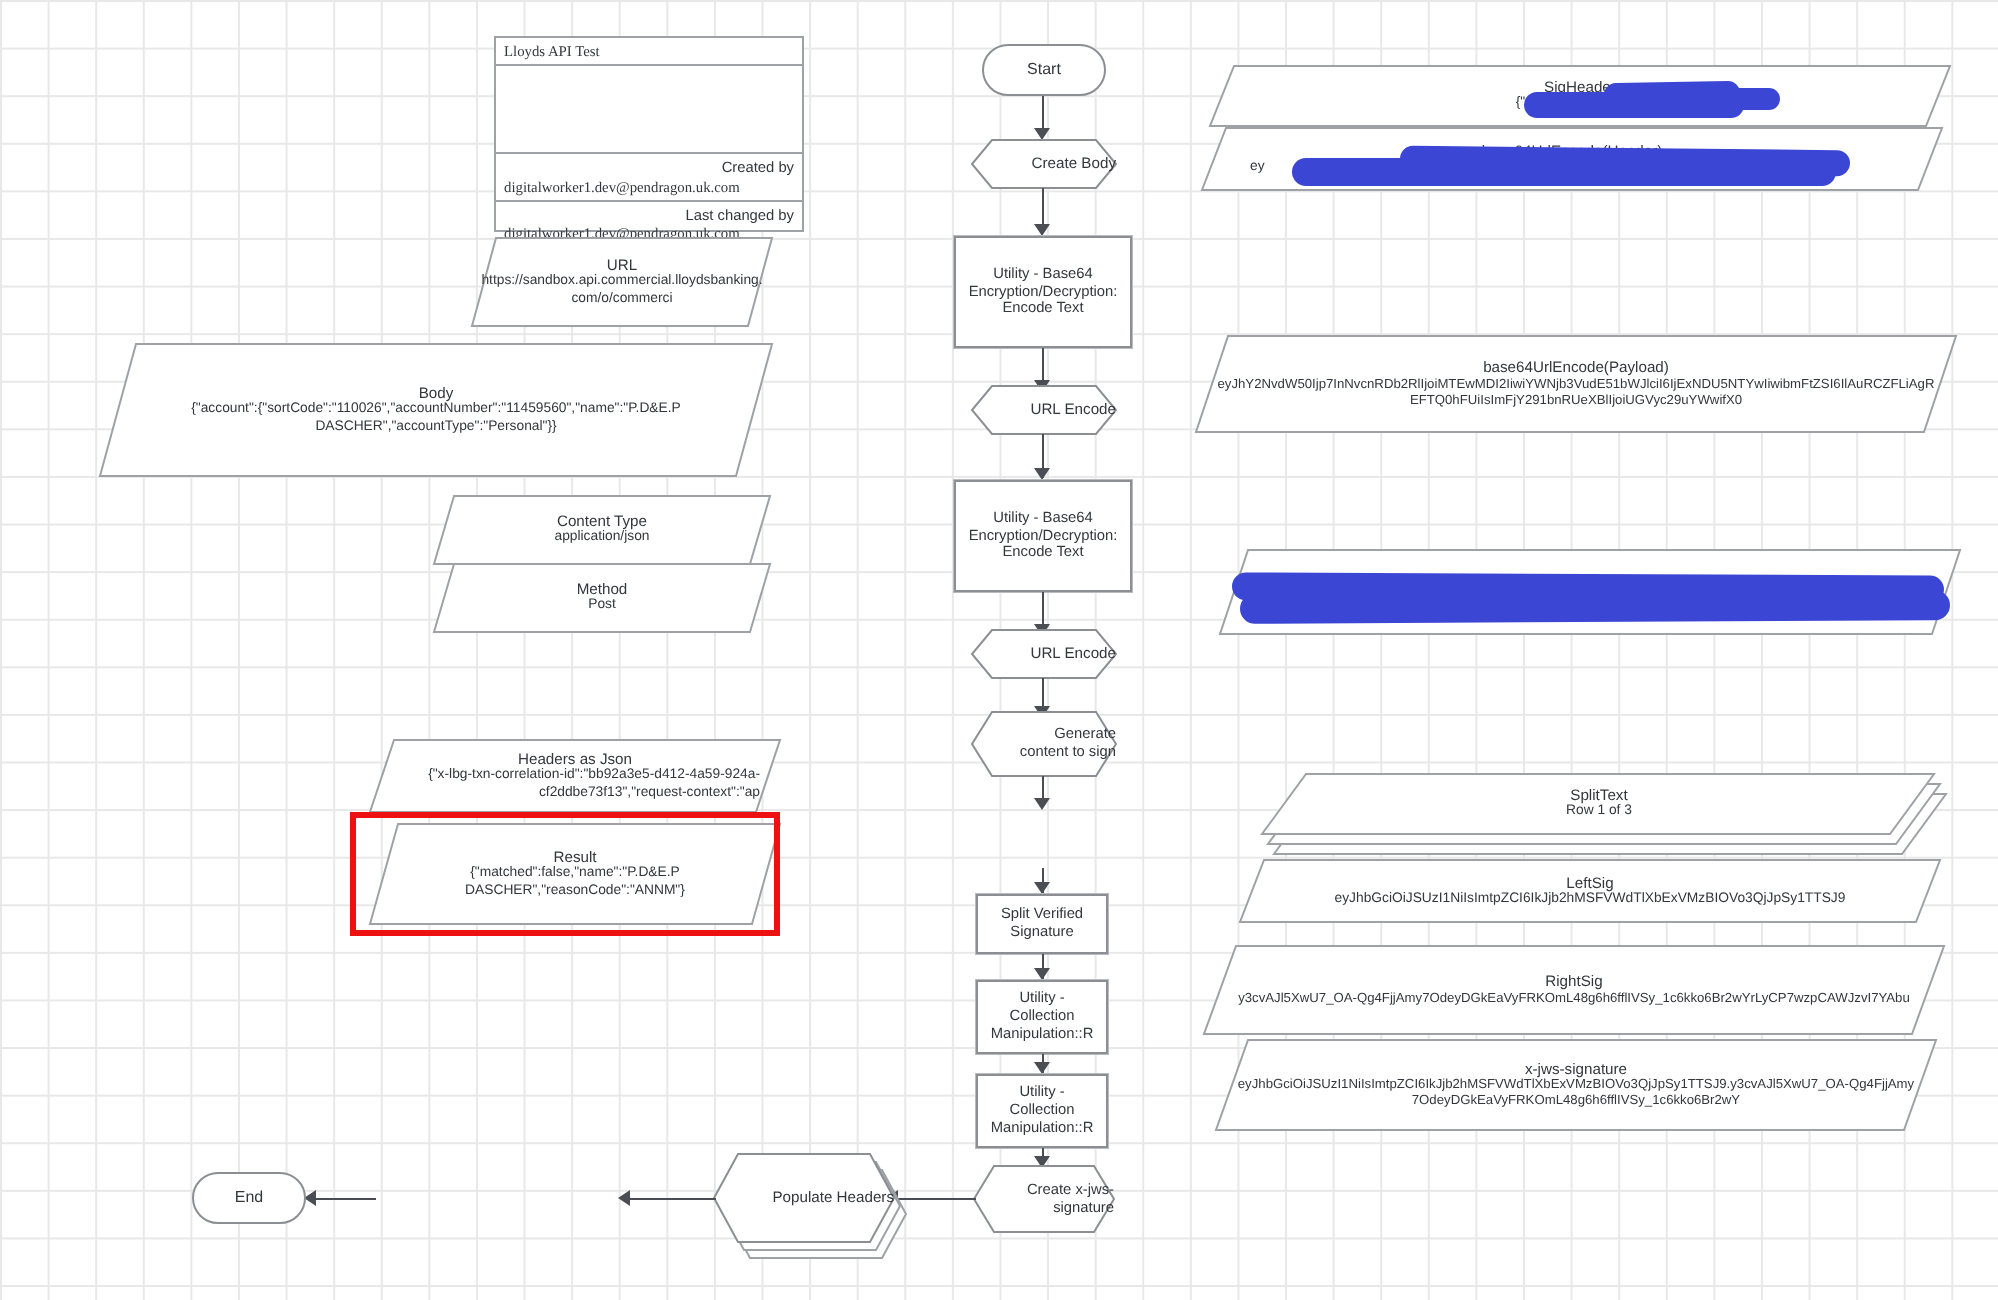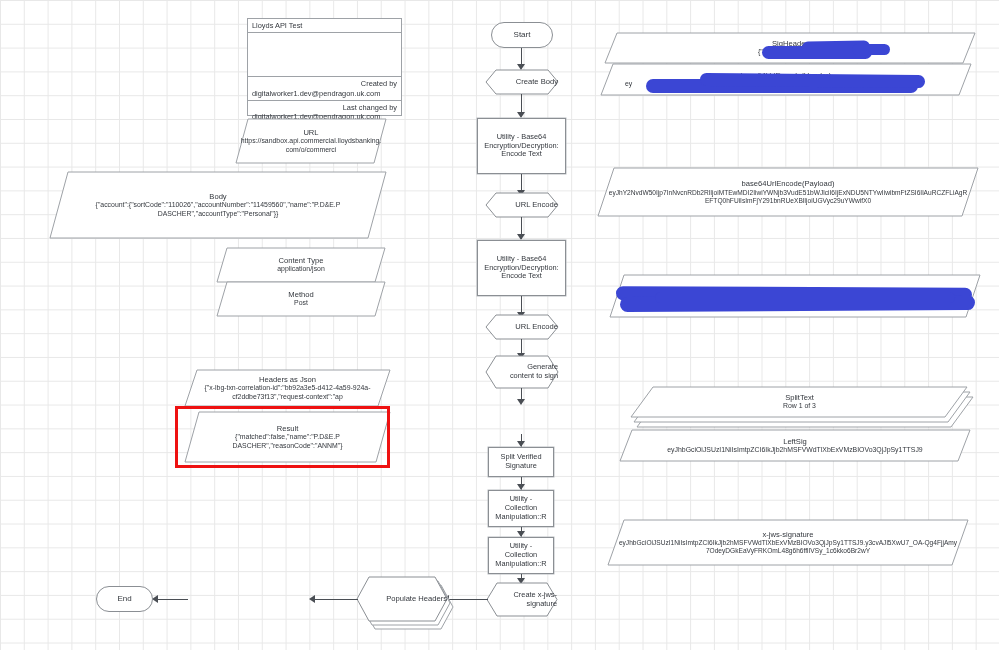--- a/index.html
+++ b/index.html
@@ -125,21 +125,21 @@
   .card .crow {
     border-bottom: 1px solid #9ea2a7;
     padding: 2px 4px;
     color: #33373d;
     font-size: 7.4px;
     line-height: 1.25;
   }
   .card .crow:last-child { border-bottom: none; }
   .card .crow.big { height: 44px; }
   .card .lbl { display: block; text-align: right; }
-  .card .val { display: block; }
+  .card .val { display: block; font-family: Liberation Serif, serif; }
 </style>
 </head>
 <body>
 
 <div id="canvas">
 
   <div class="card" style="left:247px; top:18px; width:155px; height:98px;">
     <div class="crow">
       <span class="val">Lloyds API Test</span>
     </div>
@@ -191,21 +191,21 @@
     <div class="ptext">
       <span class="ttl">Method</span>
       <span class="sub">Post</span>
     </div>
   </div>
 
   <div class="para" style="left:185px; top:370px; width:205px; height:36px;">
     <svg width="205" height="36" viewBox="0 0 205 36">
       <polygon points="12,0 205,0 193,36 0,36" fill="#ffffff" stroke="#9ea2a7" stroke-width="1"></polygon>
     </svg>
-    <div class="ptext" style="padding:0 10px;">
+    <div class="ptext" style="padding:0 10px;text-align:right;">
       <span class="ttl">Headers as Json</span>
       <span class="sub" style="word-break:break-word;">{"x-lbg-txn-correlation-id":"bb92a3e5-d412-4a59-924a-cf2ddbe73f13","request-context":"ap</span>
     </div>
   </div>
 
   <div class="para" style="left:185px; top:412px; width:205px; height:50px;">
     <svg width="205" height="50" viewBox="0 0 205 50">
       <polygon points="14,0 205,0 191,50 0,50" fill="#ffffff" stroke="#9ea2a7" stroke-width="1"></polygon>
     </svg>
     <div class="ptext" style="padding:0 20px;">
@@ -406,20 +406,29 @@
   <div class="para" style="left:620px; top:430px; width:350px; height:31px;">
     <svg width="350" height="31" viewBox="0 0 350 31">
       <polygon points="12,0 350,0 338,31 0,31" fill="#ffffff" stroke="#9ea2a7" stroke-width="1"></polygon>
     </svg>
     <div class="ptext">
       <span class="ttl">LeftSig</span>
       <span class="sub">eyJhbGciOiJSUzI1NiIsImtpZCI6IkJjb2hMSFVWdTlXbExVMzBIOVo3QjJpSy1TTSJ9</span>
     </div>
   </div>
 
+  <div class="para" style="left:602px; top:473px; width:370px; height:44px;">
+    <svg width="370" height="44" viewBox="0 0 370 44">
+      <polygon points="16,0 370,0 354,44 0,44" fill="#ffffff" stroke="#9ea2a7" stroke-width="1"></polygon>
+    </svg>
+    <div class="ptext" style="padding:0 6px;">
+      <span class="ttl">RightSig</span>
+      <span class="sub" style="font-size:6.6px;">y3cvAJl5XwU7_OA-Qg4FjjAmy7OdeyDGkEaVyFRKOmL48g6h6fflIVSy_1c6kko6Br2wYrLyCP7wzpCAWJzvI7YAbu</span>
+    </div>
+  </div>
 
   <div class="para" style="left:608px; top:520px; width:360px; height:45px;">
     <svg width="360" height="45" viewBox="0 0 360 45">
       <polygon points="16,0 360,0 344,45 0,45" fill="#ffffff" stroke="#9ea2a7" stroke-width="1"></polygon>
     </svg>
     <div class="ptext" style="padding:0 10px;">
       <span class="ttl">x-jws-signature</span>
       <span class="sub" style="font-size:6.6px;">eyJhbGciOiJSUzI1NiIsImtpZCI6IkJjb2hMSFVWdTlXbExVMzBIOVo3QjJpSy1TTSJ9.y3cvAJl5XwU7_OA-Qg4FjjAmy7OdeyDGkEaVyFRKOmL48g6h6fflIVSy_1c6kko6Br2wY</span>
     </div>
   </div>

